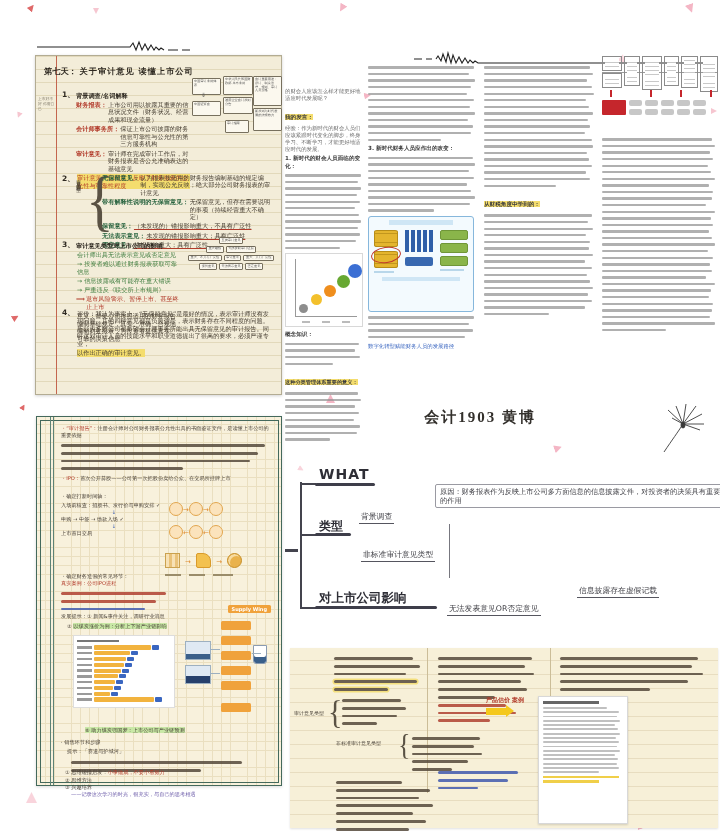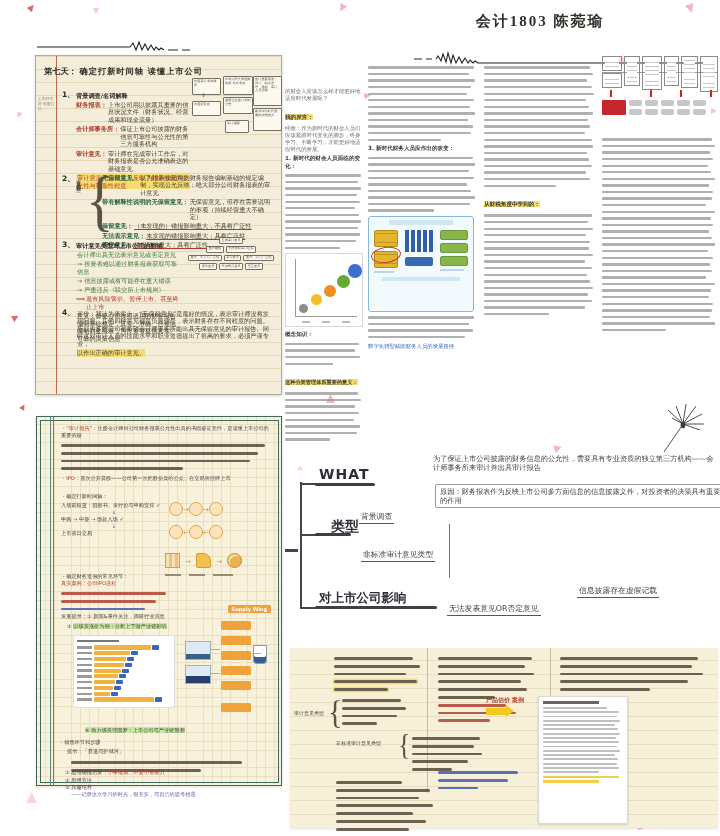--- a/index.html
+++ b/index.html
@@ -115,21 +115,21 @@
 
   <svg class="squig" style="left:35px;top:40px;" width="175" height="14" viewBox="0 0 175 14">
     <path d="M2 7 H95 l3 -4 l3 7 l3 -8 l3 8 l3 -6 l3 6 l3 -5 l3 5 l2 -3 l3 3 l2 -2 l3 2 m4 0 h10 m4 0 h8" stroke="#222" stroke-width="1.1" fill="none"></path>
   </svg>
 
   <div class="paper" style="left:35px;top:55px;width:245px;height:338px;">
     <div class="redmargin" style="left:20px;"></div>
 
     <div style="position:absolute;left:8px;top:10px;font-size:8.2px;font-weight:bold;color:#2f2a22;">
       <span>第七天：</span>
-      <span style="letter-spacing:1px;">确定打新时间轴  读懂上市公司</span>
+      <span style="letter-spacing:1px;">关于审计意见  读懂上市公司</span>
     </div>
     <div class="hwsm" style="position:absolute;left:2px;top:40px;width:17px;font-size:3.8px;color:#8a8373;line-height:5px;">上市好不好 你需自己</div>
 
     <div class="secnum" style="left:26px;top:34px;">1、</div>
     <div style="position:absolute;left:40px;top:34px;width:114px;">
       <div class="ln b">
           <span class="bd">背景调查/名词解释</span>
         </div>
       <div>
 
@@ -253,21 +253,20 @@
             <span class="bd">评价：我认为事实上，“无保留意见”是最好的情况，表示审计师没有发现问题。其他四种意见都是负面信号，表示财务存在不同程度的问题。所以大多数公司都希望会计师事务所能出具无保留意见的审计报告。同时这对审计人员的技能水平和职业道德提出了很高的要求，必须严谨专业，</span>
           </div>
           <div class="ln y">
             <span class="h"></span>
             <span class="bd">以作出正确的审计意见。</span>
           </div>
         </div>
     </div>
   </div>
 
-  <div class="qtitle" style="left:420px;top:12px;width:240px;">会计1803 陈菀瑜</div>
   <svg class="squig" style="left:412px;top:50px;" width="300" height="16" viewBox="0 0 300 16">
     <path d="M2 9 h8 m4 0 h6 m4 0 l2 -3 l3 5 l2 -7 l3 8 l2 -9 l3 10 l2 -8 l3 8 l3 -6 l3 6 l3 -5 l3 5 l2 -3 l3 3 l2 -2 l3 2 H298" stroke="#222" stroke-width="1.1" fill="none"></path>
   </svg>
 
   <div class="pcol" style="left:285px;top:88px;width:78px;">
     <div class="ptxt">的财会人应该怎么样才能更好地适应时代发展呢？</div>
     <div style="margin:2px 0;"><span class="pyellow">我的发言：</span></div>
     <div class="ptxt">经验：作为新时代的财会人员们应该紧跟时代变化的脚步，终身学习、不断学习，才能更好地适应时代的发展。</div>
     <div class="phead">1. 新时代的财会人员面临的变化：</div>
     <div class="bars">
@@ -639,41 +638,41 @@
         </div>
     </div>
     <div class="hwt" style="position:absolute;left:28px;top:352px;width:200px;">
       <span>① 思维碰撞启发：</span><span class="rr">小事做成，不要小看努力</span>
     </div>
     <div class="hwt" style="position:absolute;left:28px;top:360px;width:200px;">② 思维方法</div>
     <div class="hwt" style="position:absolute;left:28px;top:367px;width:200px;">③ 兴趣培养</div>
     <div class="hwt" style="position:absolute;left:34px;top:356px;width:200px;color:#6a5aa8;top:374px;">——记录这次学习的时光，很充实，与自己的思考相遇</div>
   </div>
 
+  <div class="qtitle" style="left:360px;top:408px;width:240px;">会计1903 黄博</div>
   <svg style="position:absolute;left:650px;top:398px;" width="58" height="58" viewBox="0 0 58 58">
     <g stroke="#3a3a3a" stroke-width=".9" fill="none">
       <path d="M14 54 C 22 42, 28 34, 33 26"></path>
       <path d="M33 26 L18 12 M33 26 L26 8 M33 26 L36 6 M33 26 L46 8 M33 26 L52 16 M33 26 L54 26 M33 26 L50 32 M33 26 L22 20"></path>
       <ellipse cx="33" cy="27" rx="2" ry="3" fill="#3a3a3a"></ellipse>
     </g>
   </svg>
 
   <div style="position:absolute;left:283px;top:450px;width:437px;height:198px;">
     <div class="mstub" style="left:2px;top:99px;width:13px;height:2.5px;"></div>
     <div class="mstub" style="left:17px;top:32px;width:1.5px;height:126px;"></div>
     <div class="mstub" style="left:17px;top:33px;width:16px;height:1.5px;"></div>
     <div class="mstub" style="left:17px;top:84px;width:16px;height:1.5px;"></div>
     <div class="mstub" style="left:17px;top:157px;width:16px;height:1.5px;"></div>
 
     <div class="mlabel" style="left:36px;top:16px;font-size:14px;letter-spacing:1px;">WHAT</div>
     <div class="mund" style="left:32px;top:33px;width:60px;"></div>
-    <div class="mline" style="left:150px;top:4px;width:283px;">为了保证上市公司披露的财务信息的公允性，需要具有专业资质的独立第三方机构——会计师事务所来审计并出具审计报告</div>
     <div class="mbox" style="left:140px;top:34px;width:284px;">原因：财务报表作为反映上市公司多方面信息的信息披露文件，对投资者的决策具有重要的作用</div>
 
-    <div class="mlabel" style="left:48px;top:68px;font-size:14px;">类型</div>
+    <div class="mlabel" style="left:36px;top:68px;font-size:12px;">类型</div>
     <div class="mund" style="left:32px;top:83px;width:36px;height:3px;"></div>
     <div class="leaf" style="position:absolute;left:76px;top:58px;">背景调查</div>
     <div class="leaf" style="position:absolute;left:78px;top:96px;">非标准审计意见类型</div>
     <div class="mstub" style="left:166px;top:74px;width:1px;height:54px;background:#77777f;"></div>
 
     <div class="mlabel" style="left:36px;top:140px;font-size:12.5px;">对上市公司影响</div>
     <div class="mund" style="left:32px;top:156px;width:122px;"></div>
     <div class="leaf" style="position:absolute;left:164px;top:150px;">无法发表意见OR否定意见</div>
     <div class="leaf" style="position:absolute;left:294px;top:132px;">信息披露存在虚假记载</div>
   </div>

